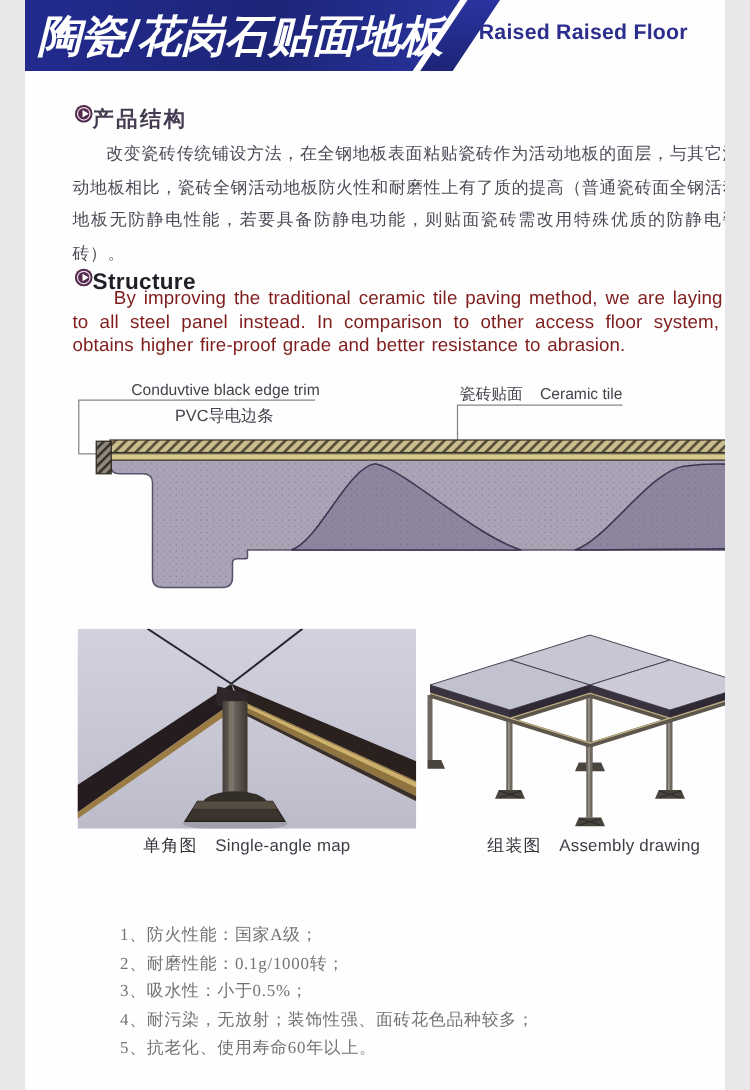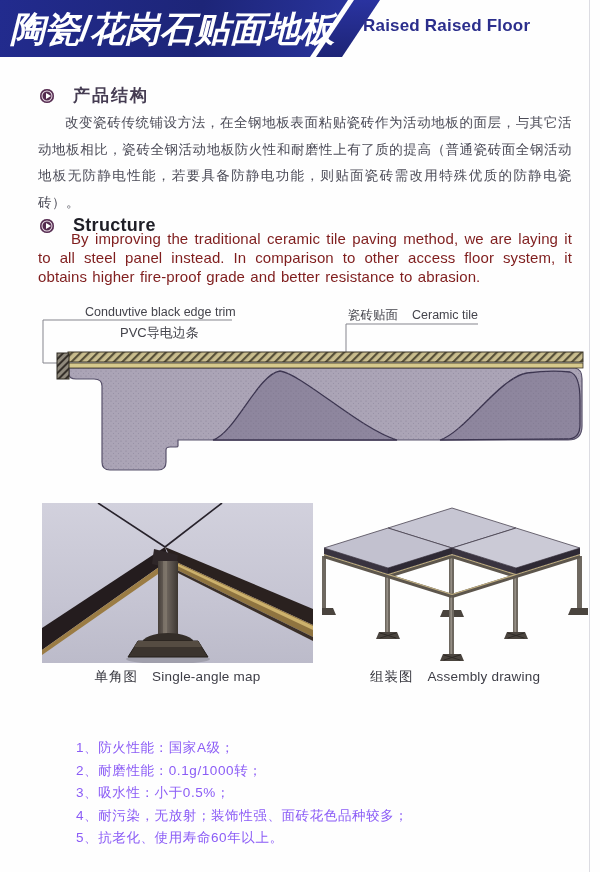--- a/index.html
+++ b/index.html
@@ -1,21 +1,20 @@
 <!DOCTYPE html>
 <html><head>
 <meta charset="utf-8">
 <style>
   html,body{margin:0;padding:0;background:#e8e8ea;}
   .page{
     position:relative;width:560px;height:872px;margin:0 auto;
     background:#fefefe;overflow:hidden;
     font-family:"Liberation Sans","DejaVu Sans",sans-serif;
     color:#4b4b57;
-    padding-left:40px;
   }
   
   .banner-main{
     position:absolute;left:0;top:0;width:360px;height:57px;
     background:linear-gradient(100deg,#222b8e 0%,#1d2578 55%,#2a35a0 100%);
     clip-path:polygon(0 0,348px 0,310px 57px,0 57px);
   }
   .banner-slash{
     position:absolute;left:0;top:0;width:400px;height:57px;
     background:linear-gradient(180deg,#2a33a0,#1d2476);
@@ -26,21 +25,21 @@
     font-size:35px;font-weight:bold;font-style:italic;color:#ffffff;
     letter-spacing:0px;white-space:nowrap;
   }
   .title-en{
     position:absolute;left:363px;top:16px;width:220px;
     font-size:17px;line-height:19px;font-weight:bold;color:#2b2e8c;
     letter-spacing:.2px;
   }
   .edge-line{position:absolute;top:0;left:589px;width:1px;height:872px;background:#dcdce2;}
   
-  .sec-head{position:absolute;left:40px;display:flex;align-items:center;gap:19px;}
+  .sec-head{position:absolute;left:40px;display:flex;gap:0;}
   .bullet{
     width:14px;height:14px;border-radius:50%;background:#532a4e;
     display:inline-flex;align-items:center;justify-content:center;flex:0 0 auto;
     box-shadow:inset 0 0 0 1.5px #532a4e, inset 0 0 0 2.5px #e9dbe6;
   }
   .bullet i{
     display:block;width:0;height:0;margin-left:2px;
     border-left:5px solid #fff;border-top:3.5px solid transparent;border-bottom:3.5px solid transparent;
   }
   .h-zh{font-family:"Liberation Serif","DejaVu Serif",serif;font-size:17px;font-weight:bold;color:#453c52;letter-spacing:2px;}
@@ -55,21 +54,21 @@
     font-size:13.5px;color:#3a3a44;
   }
   .bullet.small{width:12px;height:12px;}
   .bullet.small i{border-left-width:4px;border-top-width:3px;border-bottom-width:3px;}
   
   .photo-caption{position:absolute;top:668px;text-align:center;font-size:13.5px;color:#34343c;}
   .photo-caption .zh{letter-spacing:1px;}
   .photo-caption .en{margin-left:14px;letter-spacing:.2px;color:#3d3d46;}
   
   .features-list{position:absolute;left:76px;top:737px;width:480px;list-style:none;margin:0;padding:0;}
-  .features-list li{font-size:13.5px;line-height:22.5px;letter-spacing:.6px;color:#8b5cf6;}
+  .features-list li{font-size:13.5px;line-height:22.5px;letter-spacing:.6px;color:#737373;font-family:Liberation Serif, serif;}
   svg{position:absolute;display:block;}
 </style>
 </head>
 <body>
 
 <div class="page">
 
   <div class="banner-main"></div>
   <div class="banner-slash"></div>
   <div class="title-zh">陶瓷/花岗石贴面地板</div>

